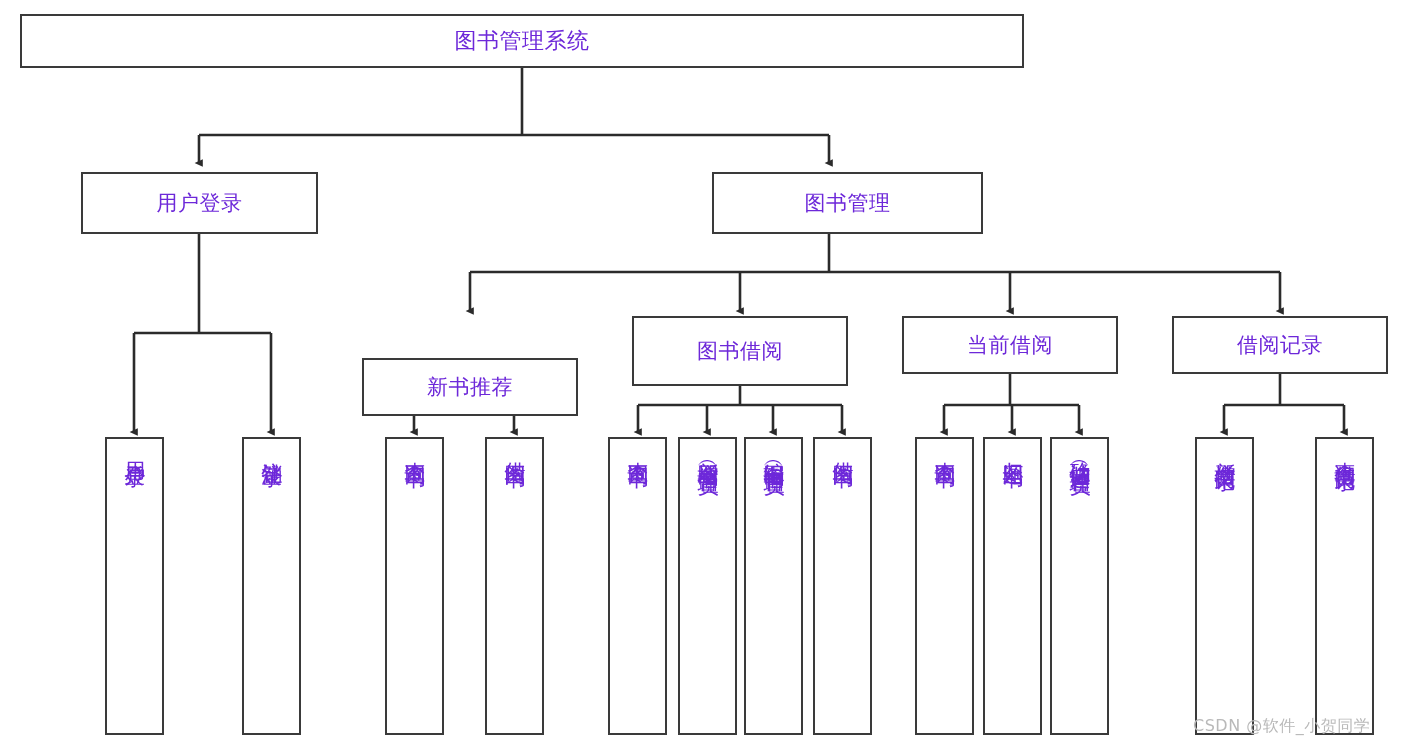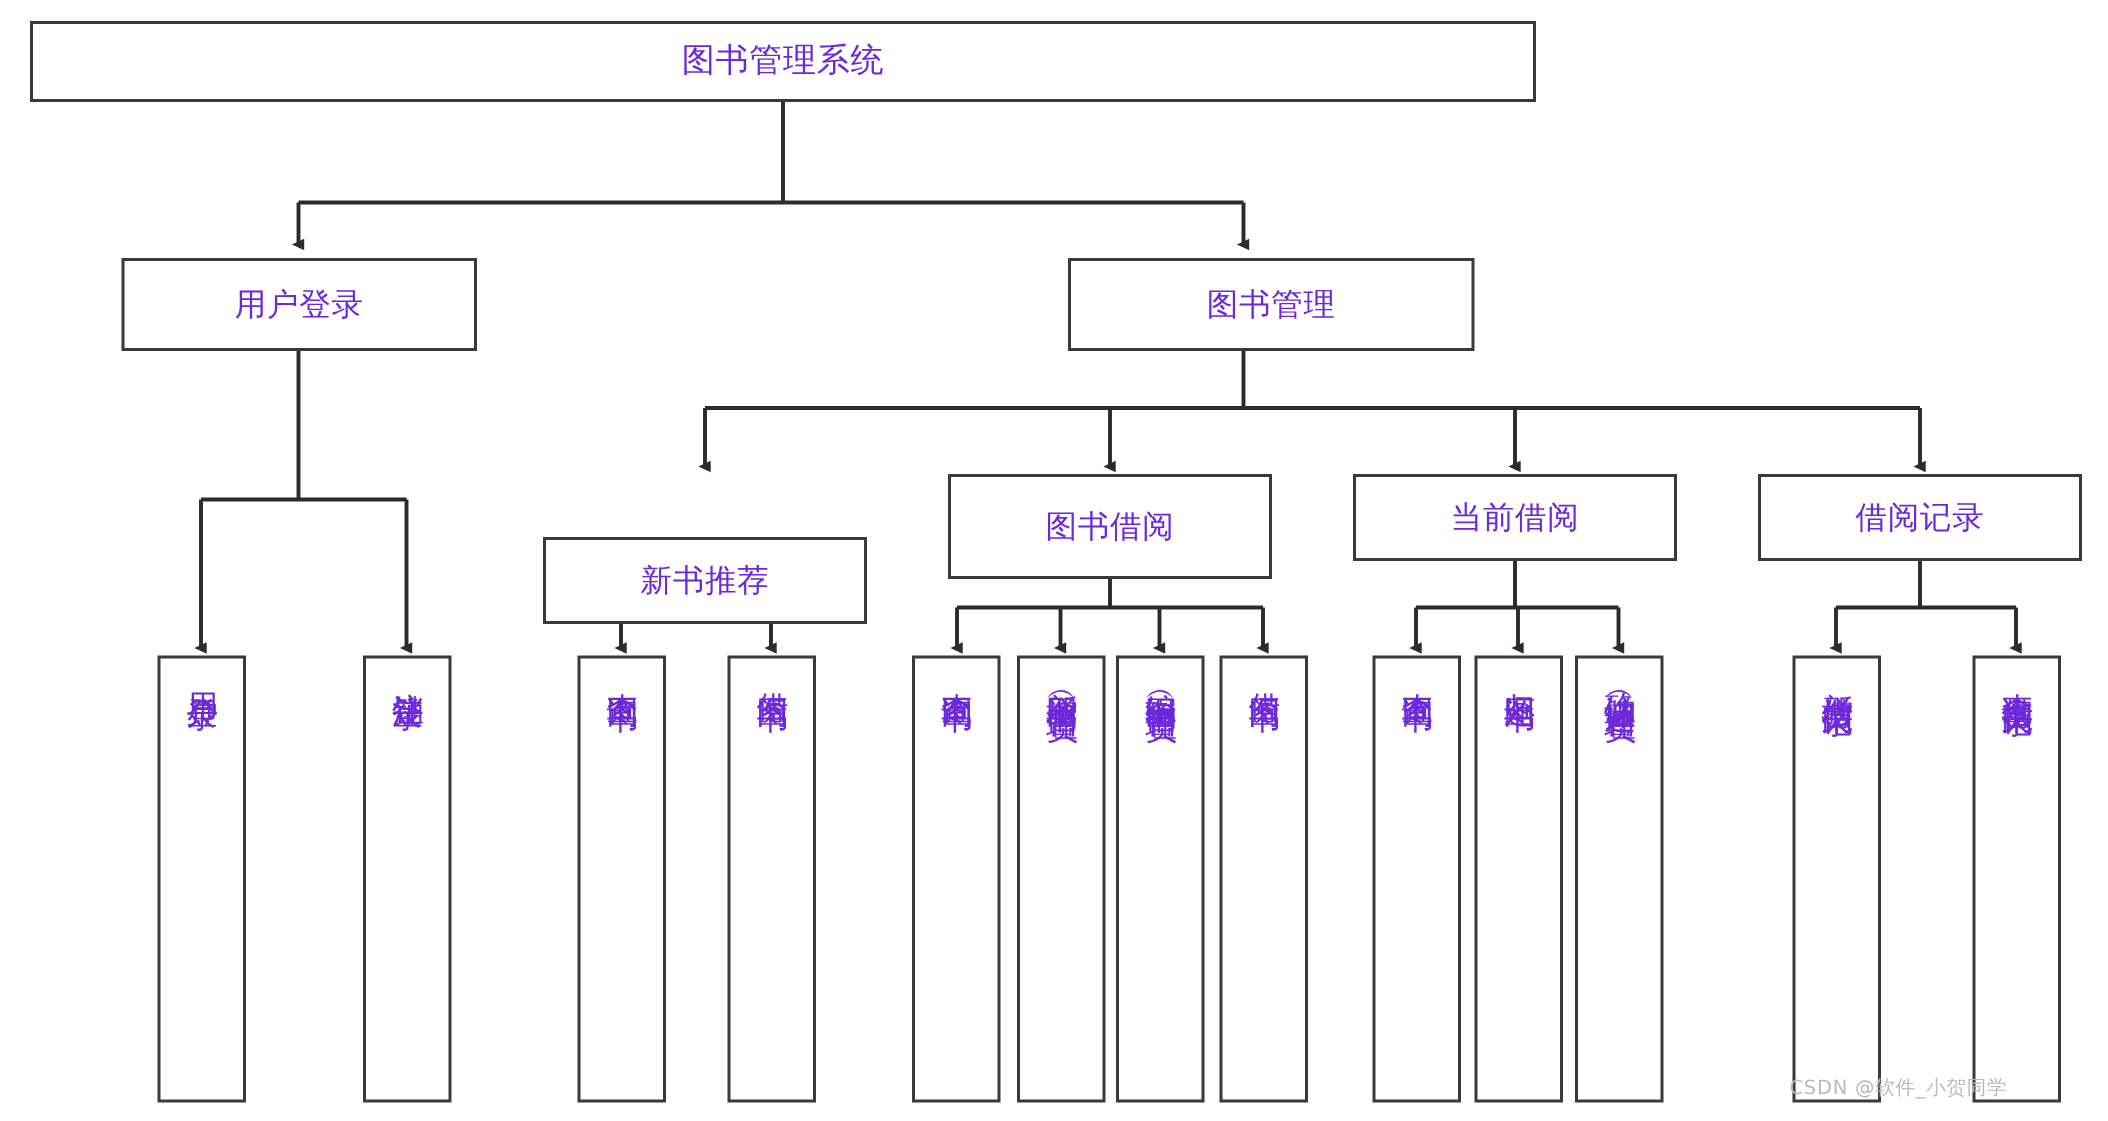--- a/index.html
+++ b/index.html
@@ -59,21 +59,21 @@
   }
   .node.vert .node-label {
     writing-mode: vertical-rl;
     text-orientation: upright;
     font-size: 21px;
     letter-spacing: 2px;
     line-height: 1;
   }
   .watermark {
     position: absolute;
-    font-size: 13px;
+    font-size: 16px;
     color: #b9b9b9;
     white-space: nowrap;
     z-index: 3;
     letter-spacing: 0.5px;
   }
 </style>
 </head>
 <body>
 
 <div id="canvas">

